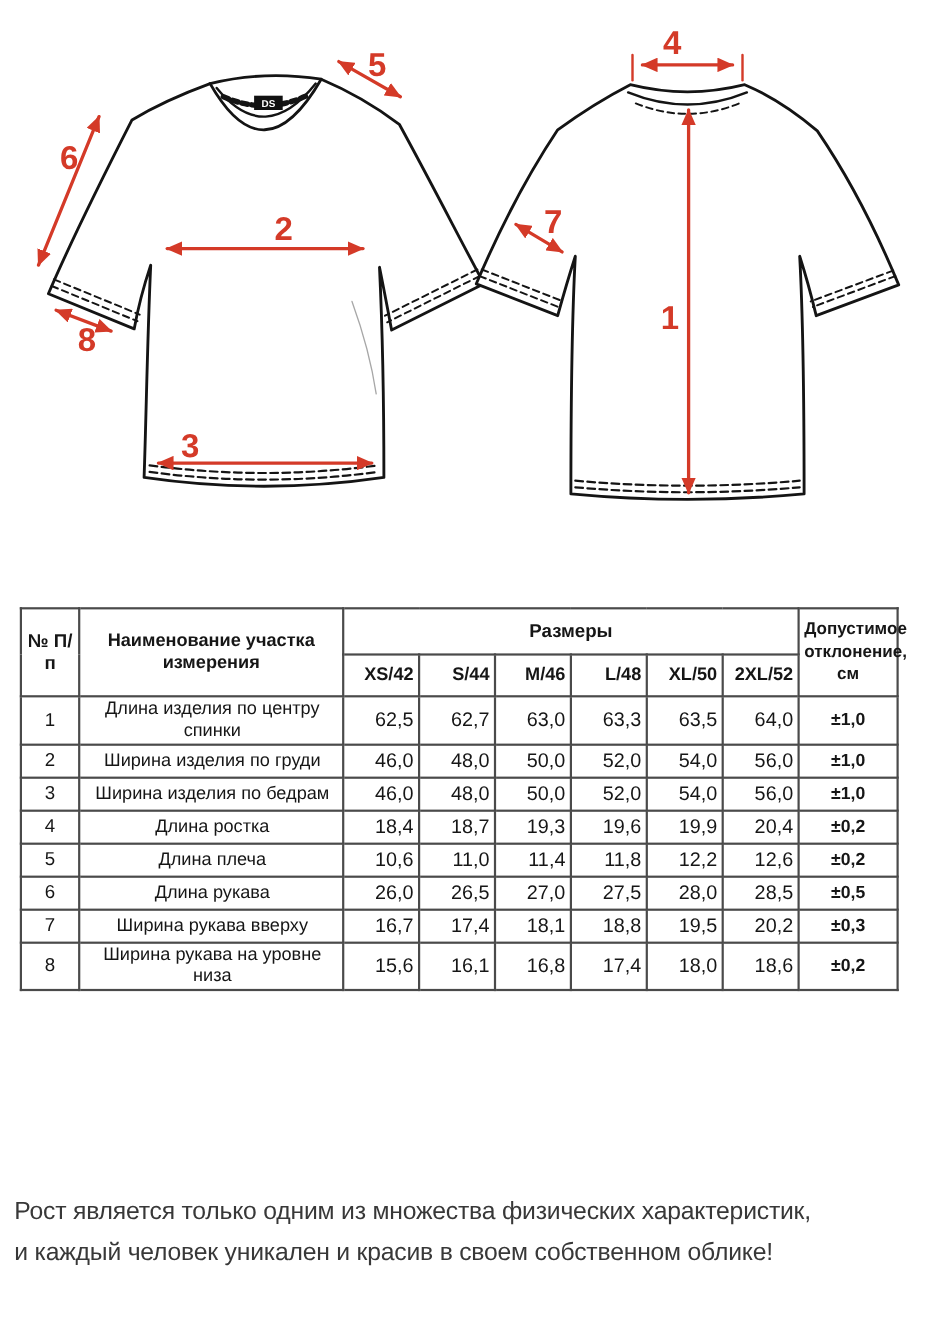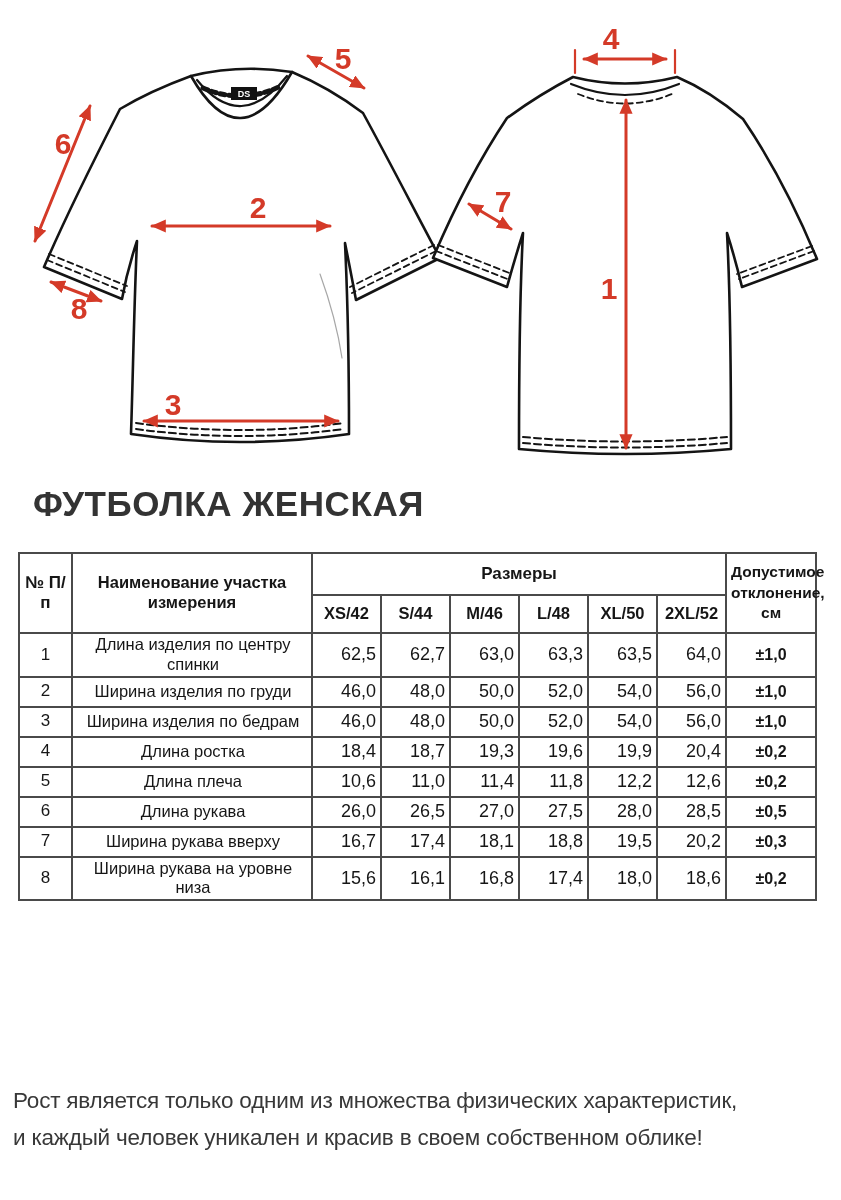--- a/index.html
+++ b/index.html
@@ -17,21 +17,21 @@
     border-collapse:collapse;table-layout:fixed;color:#161616;
   }
   .size-table th,.size-table td{
     border:2px solid #4a4a4a;padding:1px 4px;vertical-align:middle;
     font-size:17px;line-height:1.2;
   }
   .size-table th{font-weight:bold;}
   th.h-num{width:53px;height:74px;font-size:17px;}
   th.h-name{width:240px;font-size:16.5px;border-radius:32px;}
   th.h-sizes{height:38px;font-size:17px;}
-  th.h-size{height:34px;font-size:16.5px;}
+  th.h-size{height:34px;font-size:16.5px;text-align:right;}
   th.h-tol{width:90px;font-size:15.5px;line-height:1.35;border-radius:23px;}
   col.c-sz{width:69px;}
   td.c-num{text-align:center;font-size:17px;}
   td.c-name{text-align:center;font-size:16.5px;padding-left:6px;padding-right:4px;}
   td.c-val{text-align:right;font-size:18px;}
   td.c-tol{text-align:center;font-size:16px;font-weight:bold;border-radius:20px;}
   .size-table tbody tr{height:30px;}
   .footer{
     position:absolute;top:1082px;left:13px;width:818px;
     font-size:22.5px;line-height:37px;color:#383838;letter-spacing:-0.2px;
@@ -119,21 +119,20 @@
       <text x="258" y="212">2</text>
       <text x="173" y="409">3</text>
       <text x="611" y="43">4</text>
       <text x="343" y="63">5</text>
       <text x="63" y="148">6</text>
       <text x="503" y="206">7</text>
       <text x="79" y="313">8</text>
     </g>
   </svg>
 
-  <h1 class="page-title">ФУТБОЛКА ЖЕНСКАЯ</h1>
 
   <table class="size-table">
     <colgroup>
       <col style="width:53px">
         <col style="width:240px">
       <col class="c-sz">
         <col class="c-sz">
         <col class="c-sz">
       <col class="c-sz">
         <col class="c-sz">

